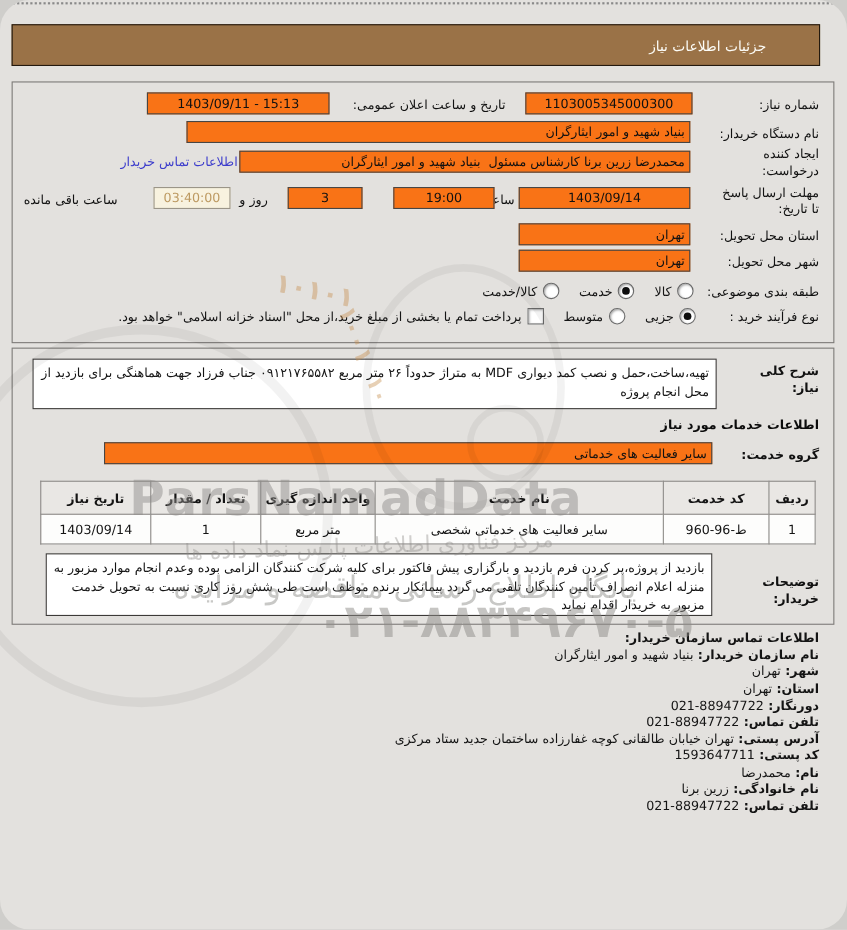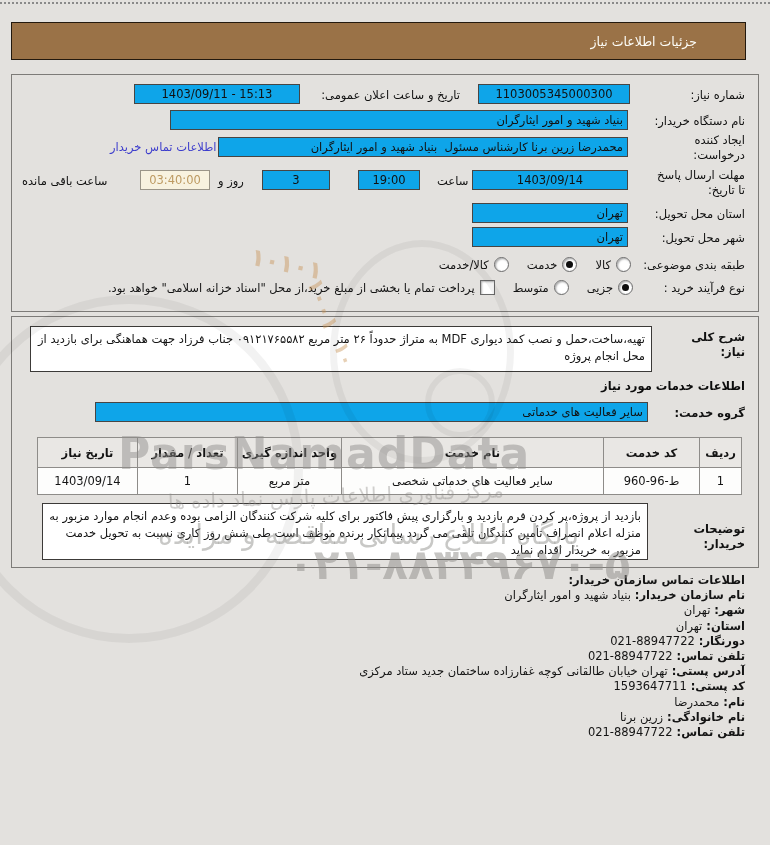--- a/index.html
+++ b/index.html
@@ -1,27 +1,27 @@
 <!DOCTYPE html>
 <html lang="fa"><head>
 <meta charset="utf-8">
 <style>
   html,body{margin:0;padding:0;background:#cfcecb;}
   .page{position:relative;width:770px;height:845px;background:#e3e1de;overflow:hidden;
-        font-family:"DejaVu Sans",sans-serif;font-size:11.5px;color:#141414;direction:rtl;}
+        font-family:"DejaVu Sans",sans-serif;font-size:11.5px;color:#141414;direction:rtl;border-radius:27px;}
   .dotted{position:absolute;left:0;top:2px;width:770px;height:0;border-top:2px dotted #8a8a8a;}
   .titlebar{position:absolute;left:11px;top:22px;width:735px;height:38px;background:#9a7247;
             border:1px solid #23190e;color:#fdfdf8;font-size:12.5px;line-height:38px;
             text-align:right;padding-right:48px;box-sizing:border-box;z-index:2;}
   .panel{position:absolute;border:1px solid #7d7b78;z-index:1;}
   .p1{left:11px;top:74px;width:746px;height:236px;}
   .p2{left:11px;top:316px;width:746px;height:250px;}
   .lbl{position:absolute;z-index:2;color:#111;line-height:15px;text-align:right;}
   .b{font-weight:bold;}
-  .fld{position:absolute;z-index:2;height:20px;border:1px solid #474544;background:#0ea5e9;
+  .fld{position:absolute;z-index:2;height:20px;border:1px solid #474544;background:#f97316;
        font-family:"DejaVu Sans",sans-serif;font-size:11.5px;color:#111;padding:0 4px;
        box-sizing:border-box;margin:0;}
   .center{text-align:center;}
   .rt{text-align:right;}
   .link{position:absolute;z-index:2;color:#3d3dcc;cursor:pointer;}
   .frow{position:absolute;z-index:2;display:flex;align-items:center;gap:5px;white-space:nowrap;}
   .rb{width:13px;height:13px;border-radius:50%;background:#fff;border:1px solid #6a6a6a;
       box-shadow:inset 1px 1px 2px rgba(0,0,0,.35);display:inline-block;position:relative;flex:0 0 auto;}
   .rb.on::after{content:"";position:absolute;inset:3px;border-radius:50%;background:#0d0d0d;}
   .cb{width:13px;height:13px;background:#fff;border:1px solid #6a6a6a;
@@ -64,21 +64,21 @@
   <div class="lbl" style="top:114px;right:25px;">نام دستگاه خریدار:</div>
   <input class="fld rt" style="left: 170px; top: 110px; width: 458px;" value="بنیاد شهید و امور ایثارگران">
 
   <div class="lbl" style="top:133px;right:25px;width:82px;">ایجاد کننده درخواست:</div>
   <input class="fld rt" style="left: 218px; top: 137px; width: 410px;" value="محمدرضا زرین برنا کارشناس مسئول  بنیاد شهید و امور ایثارگران">
   <div class="link" style="top:140px;left:110px;">اطلاعات تماس خریدار</div>
 
   <div class="lbl" style="top:168px;right:25px;width:95px;">مهلت ارسال پاسخ تا تاریخ:</div>
   <input class="fld center" style="left: 472px; top: 170px; width: 156px;" dir="ltr" value="1403/09/14">
   <div class="lbl" style="top:174px;left:437px;text-align:left;">ساعت</div>
-  <input class="fld center" style="left: 358px; top: 170px; width: 62px;" dir="ltr" value="19:00">
+  <input class="fld center" style="left: 358px; top: 170px; width: 92px;" dir="ltr" value="19:00">
   <input class="fld center" style="left: 262px; top: 170px; width: 68px;" dir="ltr" value="3">
   <div class="lbl" style="top:174px;left:218px;text-align:left;">روز و</div>
   <input class="fld center" style="left: 140px; top: 170px; width: 70px; background: rgb(248, 242, 223); color: rgb(189, 154, 98); border-color: rgb(155, 149, 136);" dir="ltr" value="03:40:00">
   <div class="lbl" style="top:174px;left:22px;text-align:left;">ساعت باقی مانده</div>
 
   <div class="lbl" style="top:207px;right:25px;">استان محل تحویل:</div>
   <input class="fld rt" style="left: 472px; top: 203px; width: 156px;" value="تهران">
   <div class="lbl" style="top:231px;right:25px;">شهر محل تحویل:</div>
   <input class="fld rt" style="left: 472px; top: 227px; width: 156px;" value="تهران">
 

